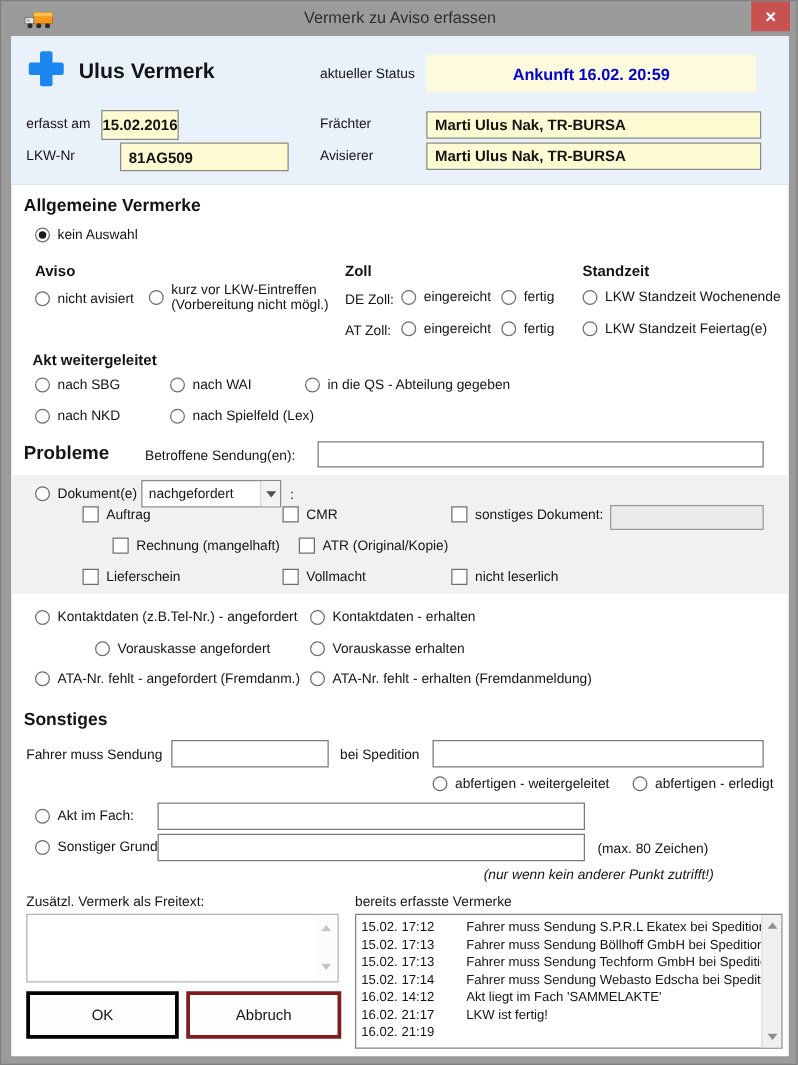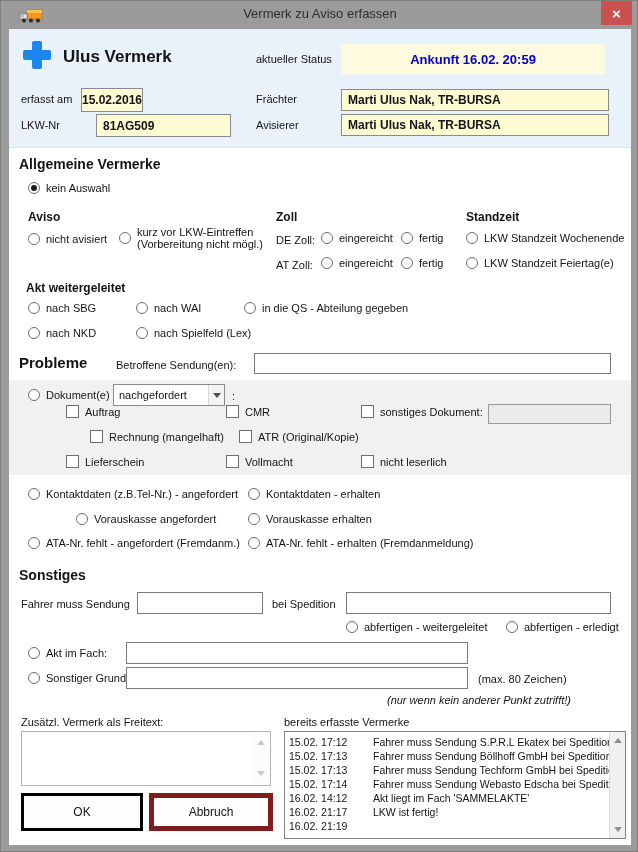--- a/index.html
+++ b/index.html
@@ -59,21 +59,21 @@
   .lscroll{position:absolute;right:0;top:0;width:16px;height:100%;background:#f0f0f0;border-left:1px solid #dcdcdc;}
   .vrow{position:absolute;left:4px;width:320px;height:14px;display:flex;font-size:10.5px;
         white-space:nowrap;overflow:hidden;line-height:14px;}
   .vtime{width:84px;flex:none;}
   .vtext{flex:1;overflow:hidden;}
   .hint{position:absolute;left:270px;top:693px;width:300px;text-align:right;font-style:italic;font-size:11px;white-space:nowrap;}
   
   .btn{position:absolute;top:792px;height:38px;display:flex;align-items:center;justify-content:center;
        font-size:12px;background:#fdfdfd;}
   #okbtn{left:20px;width:122px;border:3px solid #000;}
-  #abbtn{left:148px;width:124px;border:5px solid #7f1d1d;}
+  #abbtn{left:148px;width:124px;border:3px solid #7f1d1d;}
 </style>
 </head>
 <body>
 
 <div id="win">
 
   <div class="titlebar">
     <svg class="truck" viewBox="0 0 26 16">
       <rect x="8" y="2" width="15" height="9" fill="#f59a1e" stroke="#b06a00" stroke-width="0.6"></rect>
       <rect x="8" y="2" width="15" height="3" fill="#fcc24d"></rect>

